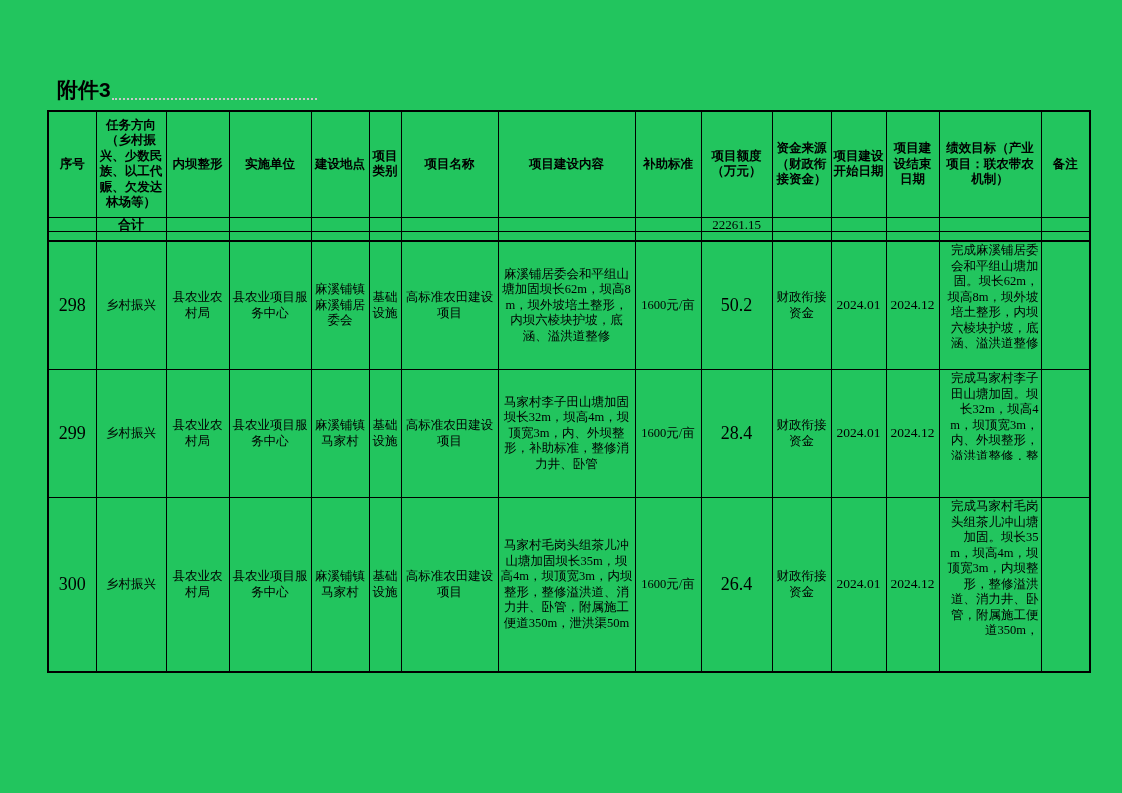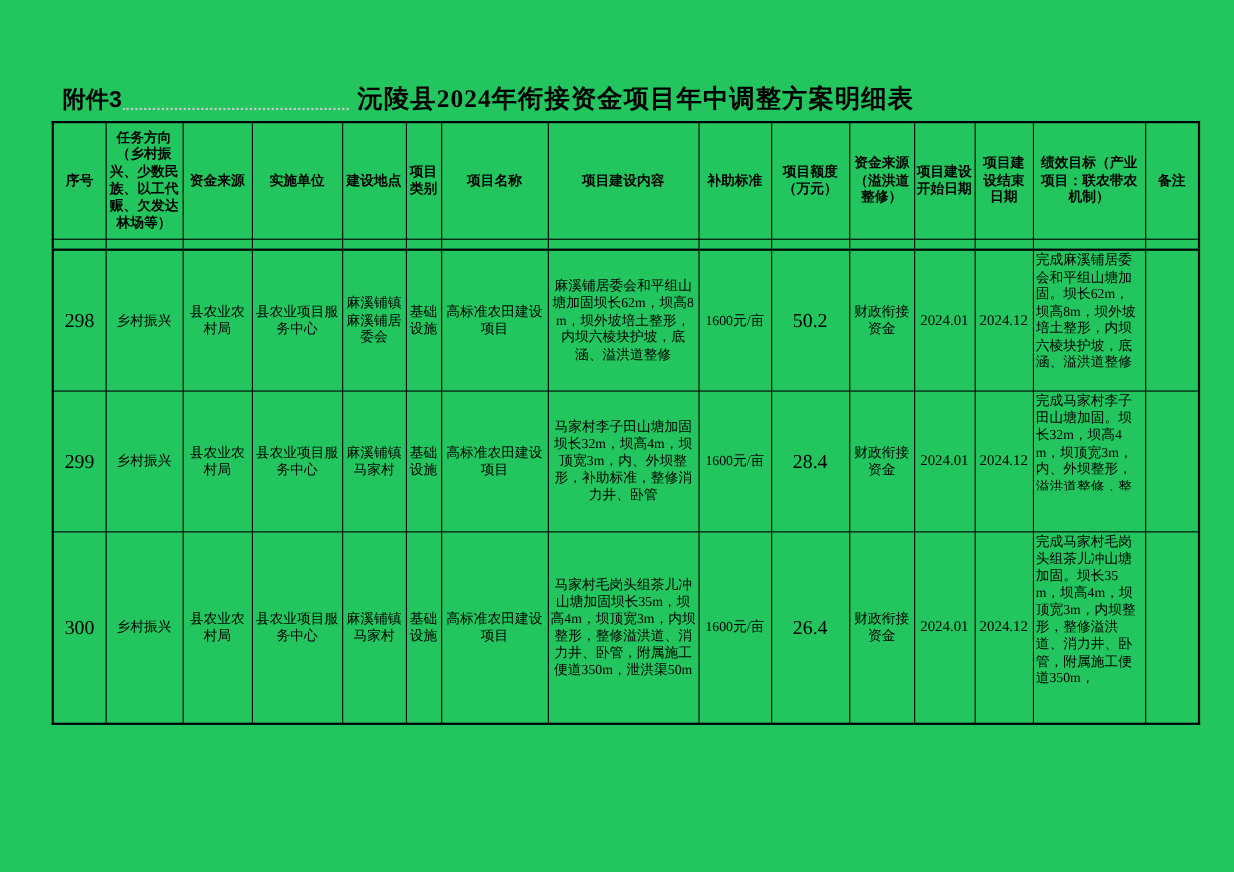--- a/index.html
+++ b/index.html
@@ -49,41 +49,40 @@
   tr.total-row td { font-size:13px; line-height:1; padding:0 1px; }
   tr.total-row .total-label { font-weight:bold; }
   tr.spacer-row    { height:10px; }
   tr.spacer-row td { border-bottom:2.5px solid #000; }
   tr.row-a { height:128px; }
   tr.row-b { height:128px; }
   tr.row-c { height:158px; }
   td.num  { font-size:18px; }
   td.date { font-size:13.5px; white-space:nowrap; }
   td.target-cell { vertical-align:top; padding:1px 2px; }
-  .clip { overflow:hidden; text-align:left; }
+  .clip { overflow:hidden; text-align:right; }
   .clip-a { height:125px; }
   .clip-b { height:89px; }
   .clip-c { height:171px; }
   .page-num {
     position:absolute; left:0; right:0; top:738px;
     text-align:center;
     font-size:15px;
     font-family:"Liberation Sans","DejaVu Sans",sans-serif;
     letter-spacing:1px;
   }
 </style>
 </head>
 <body>
 
 <div class="page">
 
   <div class="doc-head">
     <div class="attachment">附件3</div>
     <div class="scan-dots"></div>
-    <div class="page-title">沅陵县2024年衔接资金项目年中调整方案明细表</div>
   </div>
 
   <table class="main">
     <colgroup>
       <col style="width:48px">
         <col style="width:70px">
         <col style="width:63px">
       <col style="width:82px">
         <col style="width:58px">
         <col style="width:32px">
@@ -94,36 +93,53 @@
         <col style="width:59px">
         <col style="width:55px">
       <col style="width:53px">
         <col style="width:102px">
         <col style="width:49px">
     </colgroup>
     <thead>
       <tr class="header-row">
         <th>序号</th>
         <th>任务方向（乡村振兴、少数民族、以工代赈、欠发达林场等）</th>
-        <th>资金来源</th>
+        <th>内坝整形</th>
         <th>实施单位</th>
         <th>建设地点</th>
         <th>项目类别</th>
         <th>项目名称</th>
         <th>项目建设内容</th>
         <th>补助标准</th>
         <th>项目额度（万元）</th>
-        <th>资金来源（溢洪道整修）</th>
+        <th>资金来源（财政衔接资金）</th>
         <th>项目建设开始日期</th>
         <th>项目建设结束日期</th>
         <th>绩效目标（产业项目：联农带农机制）</th>
         <th>备注</th>
       </tr>
     </thead>
     <tbody>
+      <tr class="total-row">
+        <td></td>
+        <td class="total-label">合计</td>
+        <td></td>
+        <td></td>
+        <td></td>
+        <td></td>
+        <td></td>
+        <td></td>
+        <td></td>
+        <td class="num">22261.15</td>
+        <td></td>
+        <td></td>
+        <td></td>
+        <td></td>
+        <td></td>
+      </tr>
       <tr class="spacer-row">
         <td></td>
           <td></td>
           <td></td>
         <td></td>
           <td></td>
           <td></td>
         <td></td>
           <td></td>
           <td></td>

